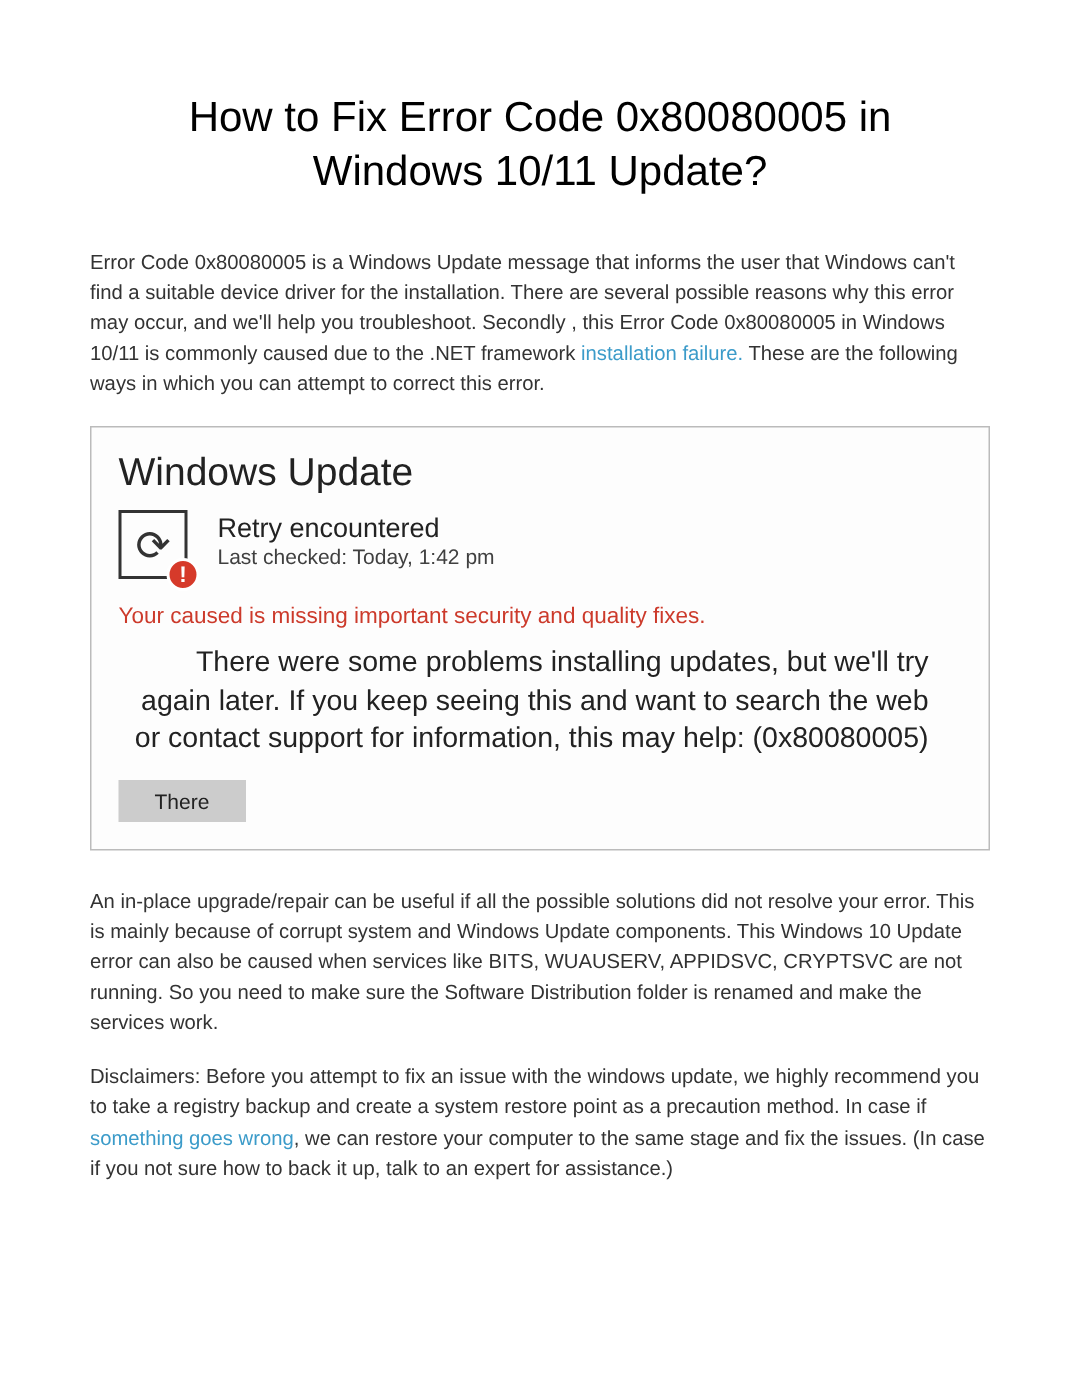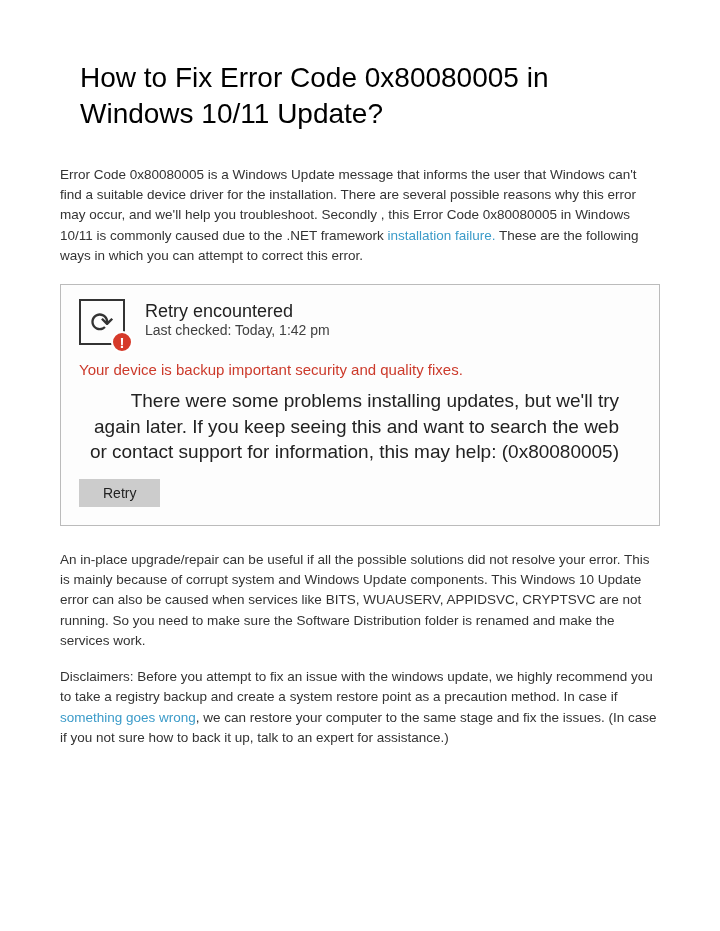--- a/index.html
+++ b/index.html
@@ -7,20 +7,21 @@
       width: 720px;
       height: 931px;
       background: #ffffff;
       font-family: Arial, Helvetica, sans-serif;
       padding: 60px 60px 40px 60px;
       color: #000;
     }
     .title {
       font-size: 28px;
       font-weight: 400;
+      text-align: center;
       line-height: 1.3;
       margin-bottom: 32px;
       padding: 0 20px;
     }
     .para {
       font-size: 13.5px;
       line-height: 1.5;
       color: #333;
       margin-bottom: 16px;
     }
@@ -121,32 +122,33 @@
 </head>
 <body>
 
 <h1 class="title">How to Fix Error Code 0x80080005 in Windows 10/11 Update?</h1>
 
 <p class="para">
   <span>Error Code 0x80080005 is a Windows Update message that informs the user that Windows can't find a suitable device driver for the installation. There are several possible reasons why this error may occur, and we'll help you troubleshoot. Secondly , this Error Code 0x80080005 in Windows 10/11 is commonly caused due to the .NET framework </span><a class="link">installation failure.</a><span> These are the following ways in which you can attempt to correct this error.</span>
 </p>
 
 <div class="update-box">
+  <div class="wu-title">Windows Update</div>
   <div class="wu-row">
     <div class="wu-icon-wrap">
       <div class="wu-icon">⟳</div>
       <div class="wu-badge">!</div>
     </div>
     <div class="wu-head-text">
       <div class="wu-enc">Retry encountered</div>
       <div class="wu-last">Last checked: Today, 1:42 pm</div>
     </div>
   </div>
-  <div class="wu-warning">Your device is backup important security and quality fixes.</div>
+  <div class="wu-warning">Your caused is missing important security and quality fixes.</div>
   <div class="wu-body">There were some problems installing updates, but we'll try again later. If you keep seeing this and want to search the web or contact support for information, this may help: (0x80080005)</div>
-  <button type="button" class="retry-btn">Retry</button>
+  <button type="button" class="retry-btn">There</button>
 </div>
 
 <p class="para">An in-place upgrade/repair can be useful if all the possible solutions did not resolve your error. This is mainly because of corrupt system and Windows Update components. This Windows 10 Update error can also be caused when services like BITS, WUAUSERV, APPIDSVC, CRYPTSVC are not running. So you need to make sure the Software Distribution folder is renamed and make the services work.</p>
 
 <p class="para">
   <span>Disclaimers: Before you attempt to fix an issue with the windows update, we highly recommend you to take a registry backup and create a system restore point as a precaution method. In case if </span><a class="link">something goes wrong</a><span>, we can restore your computer to the same stage and fix the issues. (In case if you not sure how to back it up, talk to an expert for assistance.)</span>
 </p>
 
 </body></html>

